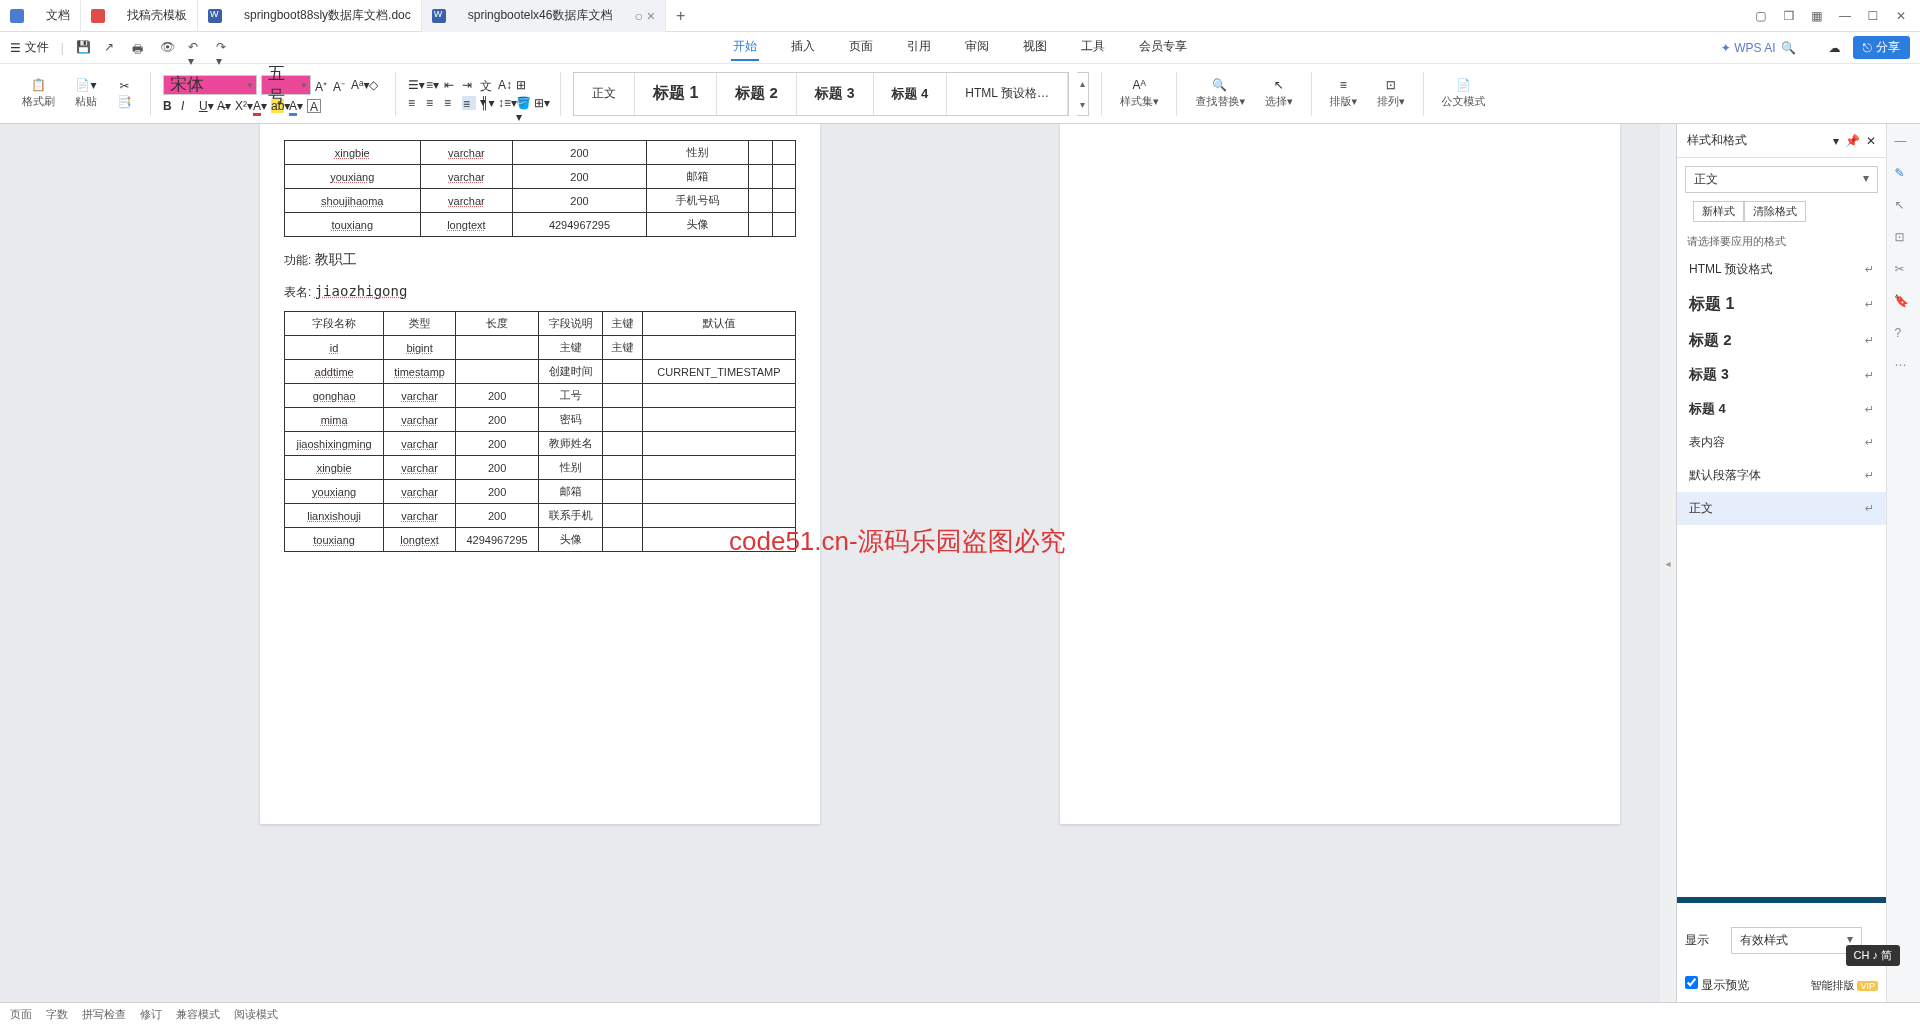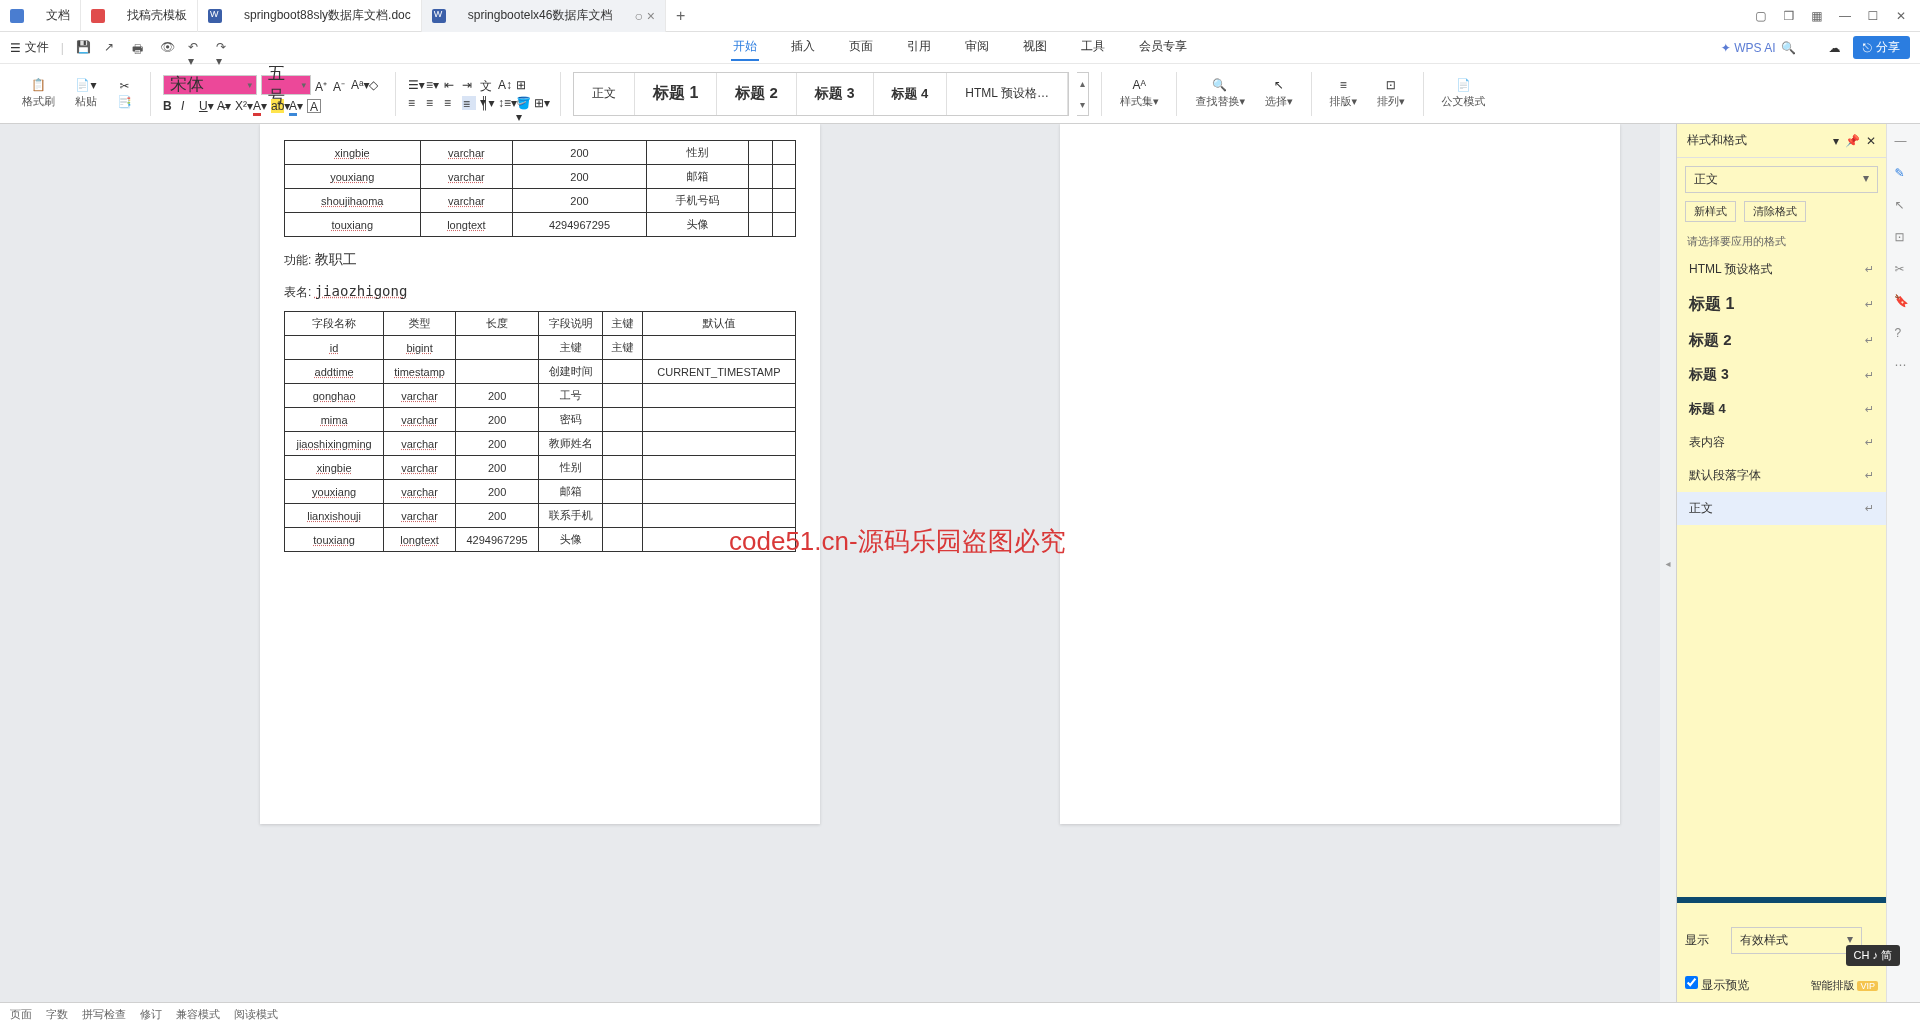--- a/index.html
+++ b/index.html
@@ -38,25 +38,25 @@
 .page{background:#fff;margin:0 auto;width:560px;box-shadow:0 1px 3px rgba(0,0,0,.15);padding:16px 24px;position:relative}
 .page2{background:#fff;margin:0 10px;width:560px;box-shadow:0 1px 3px rgba(0,0,0,.15);padding:16px 24px;min-height:700px}
 .pages-wrap{display:flex;gap:0;justify-content:center}
 table.dbtable{border-collapse:collapse;width:100%;font-size:11px}
 table.dbtable td,table.dbtable th{border:1px solid #333;padding:4px 6px;text-align:center;vertical-align:middle}
 table.dbtable th{font-weight:normal}
 .u{text-decoration:underline dotted #c66}
 .tbl-label{font-size:12px;margin:14px 0 6px}
 .tbl-name{font-family:monospace;font-size:14px;text-decoration:underline dotted #c66}
 .watermark{position:absolute;left:50%;top:400px;transform:translateX(-30%);color:#d93838;font-size:26px;font-weight:500;white-space:nowrap;pointer-events:none}
-.right-panel{width:210px;background:#fef9c3;border-left:1px solid #d0d0d0;display:flex;flex-direction:column;font-size:12px}
+.right-panel{width:210px;background:#ffffff;border-left:1px solid #d0d0d0;display:flex;flex-direction:column;font-size:12px}
 .rp-header{display:flex;align-items:center;padding:8px 10px;border-bottom:1px solid #e0e0e0;gap:6px}
 .rp-input{border:1px solid #ccc;padding:4px 8px;margin:8px;position:relative}
 .rp-input:after{content:"▾";position:absolute;right:8px;color:#666}
-.rp-btns{display:flex;gap:8px;padding:0 8px 8px}
+.rp-btns{display:flex;padding:0 16px 8px}
 .rp-btn{border:1px solid #ccc;padding:2px 8px;cursor:pointer;font-size:11px}
 .rp-hint{padding:4px 10px;color:#666;font-size:11px}
 .style-list{flex:1;overflow:auto}
 .style-row{padding:8px 12px;cursor:pointer;display:flex;align-items:center;justify-content:space-between}
 .style-row.sel{background:#e6eefb}
 .ret{color:#888;font-size:11px}
 .rp-footer{border-top:6px solid #0c4a6e;padding:8px}
 .side-icons{width:34px;background:#f5f6f7;border-left:1px solid #e0e0e0;display:flex;flex-direction:column;align-items:center;gap:14px;padding-top:10px}
 .side-icon{width:18px;height:18px;color:#888;cursor:pointer}
 .statusbar{height:24px;background:#fff;border-top:1px solid #d0d0d0;display:flex;align-items:center;padding:0 10px;font-size:11px;color:#666;gap:14px}

